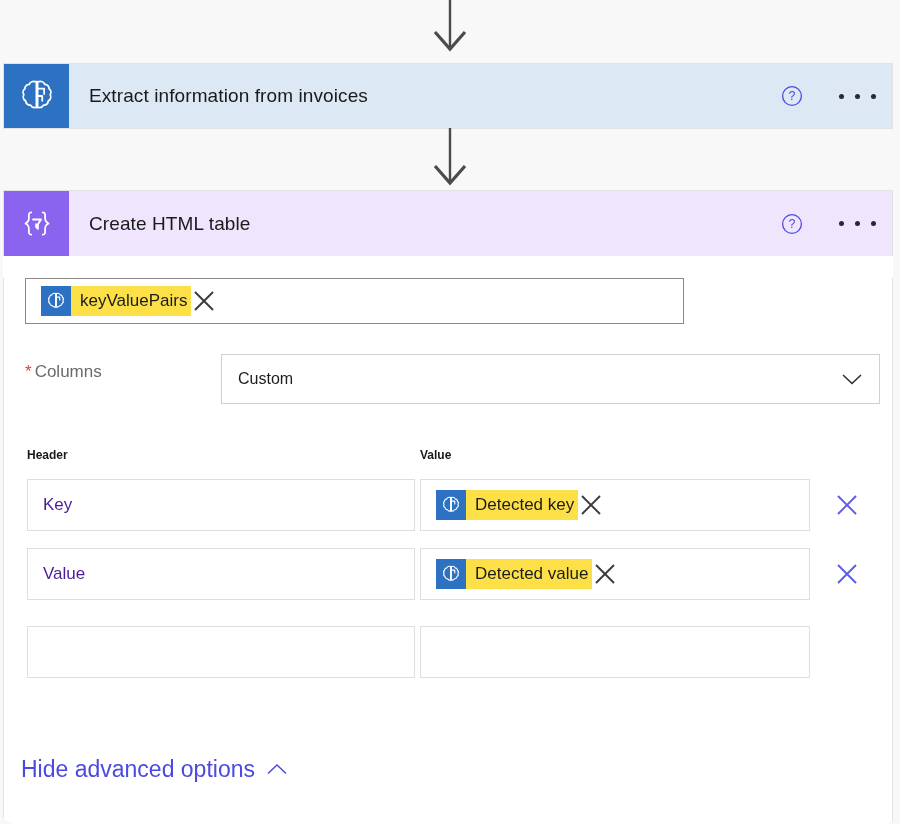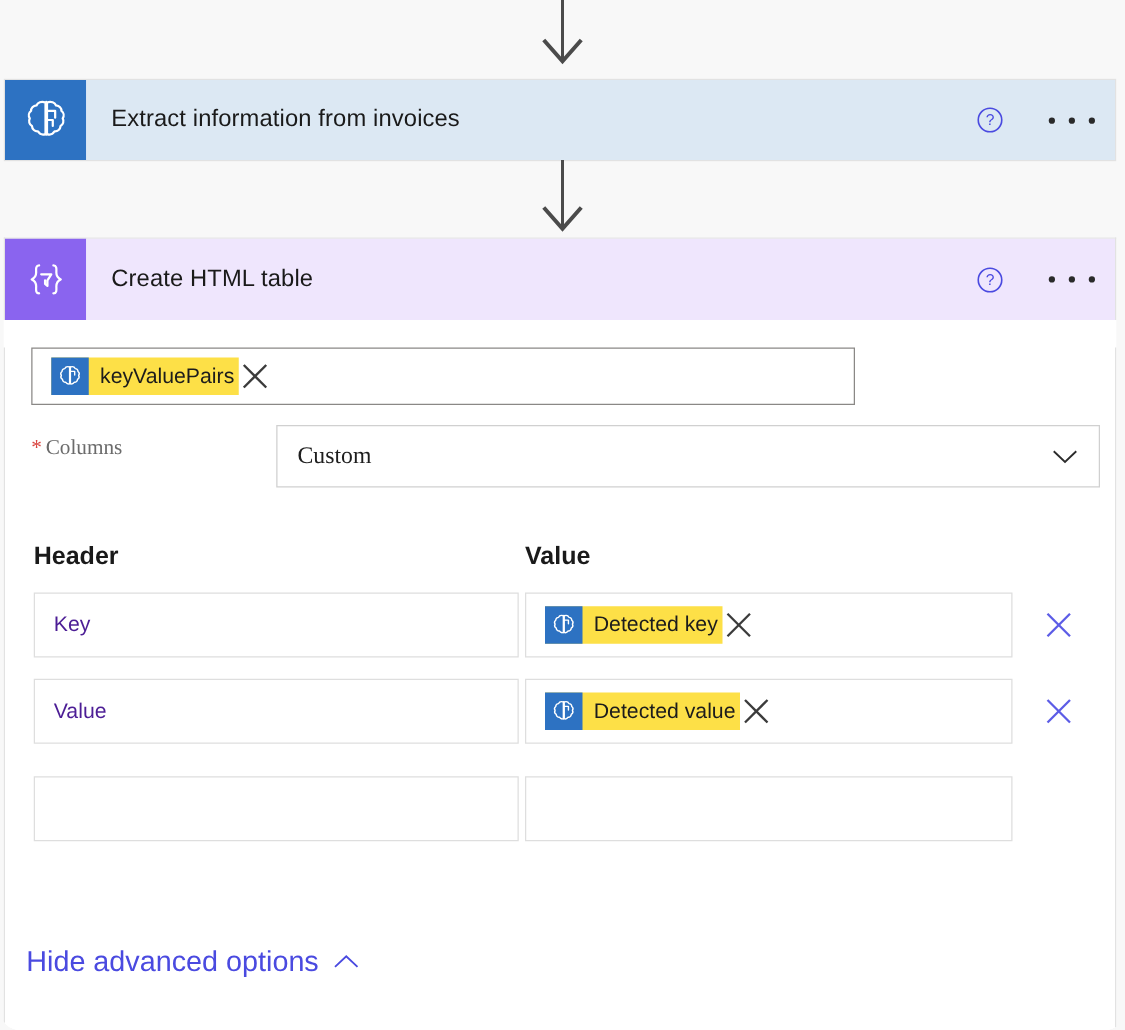--- a/index.html
+++ b/index.html
@@ -106,33 +106,33 @@
   .from-row { margin-top: 22px; }
   .from-input {
     width: 659px;
     height: 46px;
     border: 1px solid #8a8886;
     background: #fff;
     display: flex;
     align-items: center;
     padding-left: 15px;
   }
-  .cols-row { margin-top: 16px; font-family: Liberation Serif, serif; }
+  .cols-row { margin-top: 30px; }
   .dropdown {
     width: 659px;
     height: 50px;
     border: 1px solid #d0d0d0;
     background: #fff;
     display: flex;
     align-items: center;
     padding: 0 16px 0 16px;
   }
   .dropdown-value {
     flex: 1 1 auto;
-    font-size: 19px;
+    font-size: 16px;
     color: #1e1e1e;
   }
   .chev { width: 22px; height: 14px; display: block; }
 
   
   .token {
     display: inline-flex;
     align-items: center;
     background: #fde047;
     height: 30px;
@@ -149,21 +149,21 @@
     padding: 0 4px 0 9px;
     white-space: nowrap;
   }
   .token-x { width: 26px; height: 26px; display: block; margin-right: 2px; }
 
   
   .grid-head {
     display: flex;
     margin-top: 44px;
     padding-left: 23px;
-    font-size: 20px;
+    font-size: 12px;
     font-weight: bold;
     color: #1a1a1a;
   }
   .gh-header { width: 393px; flex: 0 0 393px; }
   .gh-value  { flex: 0 0 200px; }
 
   .grid-row {
     display: flex;
     align-items: center;
     padding-left: 23px;

